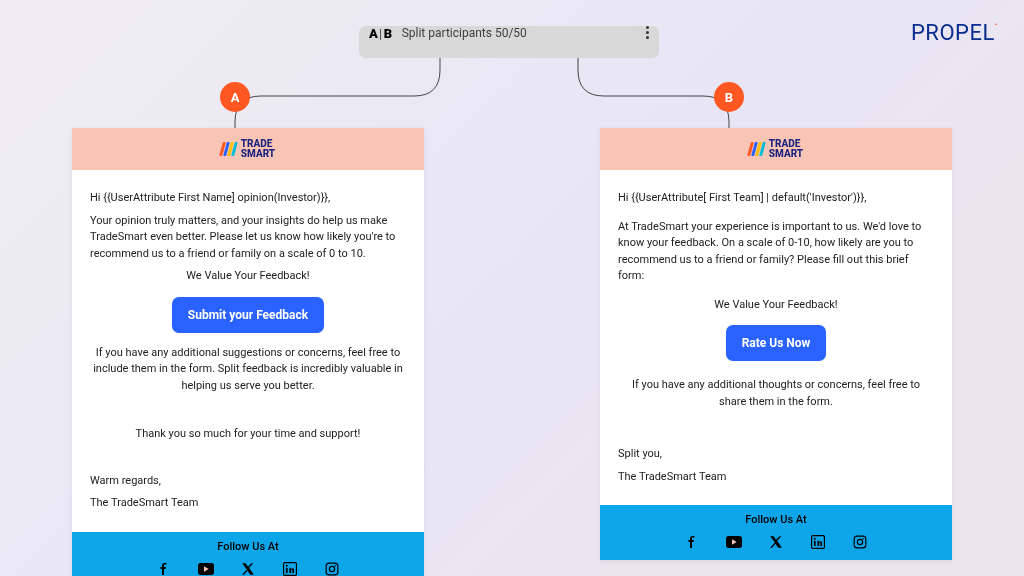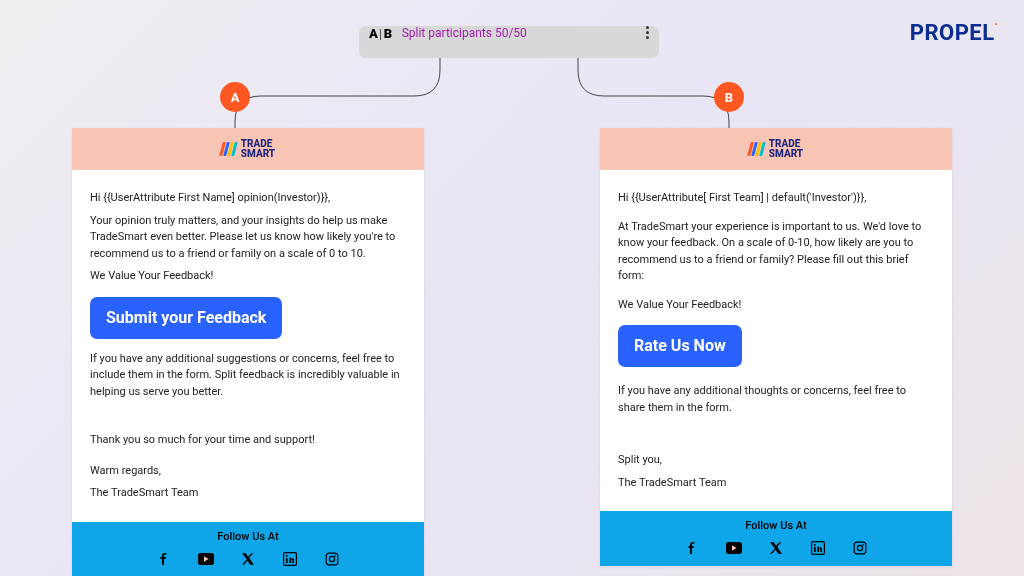--- a/index.html
+++ b/index.html
@@ -1,44 +1,44 @@
 <!DOCTYPE html>
 <html><head>
 <meta charset="utf-8">
 <style>
 *{margin:0;padding:0;box-sizing:border-box;font-family:-apple-system,BlinkMacSystemFont,'Segoe UI',Roboto,sans-serif}
 body{width:1024px;height:576px;background:linear-gradient(135deg,#f0edf2 0%,#e8e6f5 50%,#ede4e9 100%);position:relative;overflow:hidden}
 .topbar{position:absolute;top:26px;left:359px;width:300px;height:32px;background:#d8d8d8;border-radius:7px;display:flex;align-items:flex-start;padding:0 10px}
 .ab-ico{font-weight:900;font-size:13px;letter-spacing:-.5px}
 .ab-sep{font-weight:300;margin:0 2px}
-.split-txt{font-size:12px;margin-left:10px;color:#a21caf;flex:1}
+.split-txt{font-size:12px;margin-left:10px;color:#404040;flex:1}
 .dots{display:flex;flex-direction:column;gap:2px}
 .dots span{width:3px;height:3px;background:#333;border-radius:50%}
-.logo{position:absolute;top:20px;right:26px;font-size:22px;font-weight:700;color:#0a2d8f;letter-spacing:.5px}
+.logo{position:absolute;top:20px;right:26px;font-size:22px;font-weight:400;color:#0a2d8f;letter-spacing:.5px}
 .logo sup{color:#ff5722;font-size:8px;vertical-align:top}
 svg.conn{position:absolute;top:58px;left:0;width:1024px;height:80px;pointer-events:none}
 .badge{position:absolute;width:30px;height:30px;background:#ff5722;border-radius:50%;color:#fff;display:flex;align-items:center;justify-content:center;font-size:13px;font-weight:700;top:82px}
 .badge.a{left:220px}
 .badge.b{left:714px}
 .card{position:absolute;top:128px;width:352px;background:#fff;box-shadow:0 1px 4px rgba(0,0,0,.08)}
 .card.a{left:72px}
 .card.b{left:600px}
 .hdr{background:#f8c4b4;height:42px;display:flex;align-items:center;justify-content:center}
 .ts-logo{display:flex;align-items:center;gap:5px}
 .ts-stripes{display:flex;gap:1px}
 .ts-stripes span{width:3px;height:14px;border-radius:1px;transform:skewX(-15deg)}
 .ts-stripes span:nth-child(1){background:#ff5722}
 .ts-stripes span:nth-child(2){background:#2962ff}
 .ts-stripes span:nth-child(3){background:#ffc107}
 .ts-stripes span:nth-child(4){background:#00bcd4}
 .ts-txt{font-size:10px;font-weight:800;color:#1a237e;line-height:1}
 .body{padding:14px 18px;font-size:11px;color:#222;line-height:1.5}
 .body p{margin:6px 0}
-.center{}
-.cta{display:inline-block;background:#2962ff;color:#fff;font-weight:700;padding:9px 16px;border-radius:7px;font-size:16px;margin:6px auto}
+.center{text-align:center}
+.cta{display:inline-block;background:#2962ff;color:#fff;font-weight:700;padding:9px 16px;border-radius:7px;font-size:12px;margin:6px auto}
 .ftr{background:#0ea5e9;padding:8px 12px 10px;text-align:center}
 .fol{font-size:11px;font-weight:500;margin-bottom:8px}
 .socials{display:flex;justify-content:center;gap:26px;align-items:center}
 .ic{width:16px;height:16px;display:flex;align-items:center;justify-content:center}
 </style>
 </head>
 <body>
 
 <div class="logo"><span>PROPEL</span><sup>•</sup></div>
 
@@ -75,21 +75,21 @@
         </div>
     </div>
   </div>
   <div class="body">
     <p>Hi {{UserAttribute First Name] opinion(Investor)}},</p>
     <p>Your opinion  truly matters, and your  insights do help us  make TradeSmart even better. Please let us know how likely you're to recommend us to a friend or family on a scale of 0 to 10.</p>
     <p class="center">We Value Your Feedback!</p>
     <p class="center"><span class="cta">Submit your Feedback</span></p>
     <p class="center">If you have any additional suggestions or concerns, feel free to include them in the form. Split feedback is incredibly valuable in helping us serve you better.</p>
     <p class="center" style="margin-top:32px">Thank you so much for your time and support!</p>
-    <p style="margin-top:14px">Warm regards,</p>
+    <p style="margin-top:30px">Warm regards,</p>
     <p>The TradeSmart Team</p>
   </div>
   <div class="ftr">
     <div class="fol">Follow Us At</div>
     <div class="socials">
       <span class="ic">
           <svg viewBox="0 0 24 24" width="12" height="16">
             <path fill="#000" d="M13 3h4V0h-4c-3 0-5 2-5 5v3H5v4h3v12h4V12h3l1-4h-4V5c0-1 0-2 1-2z"></path>
           </svg>
         </span>

